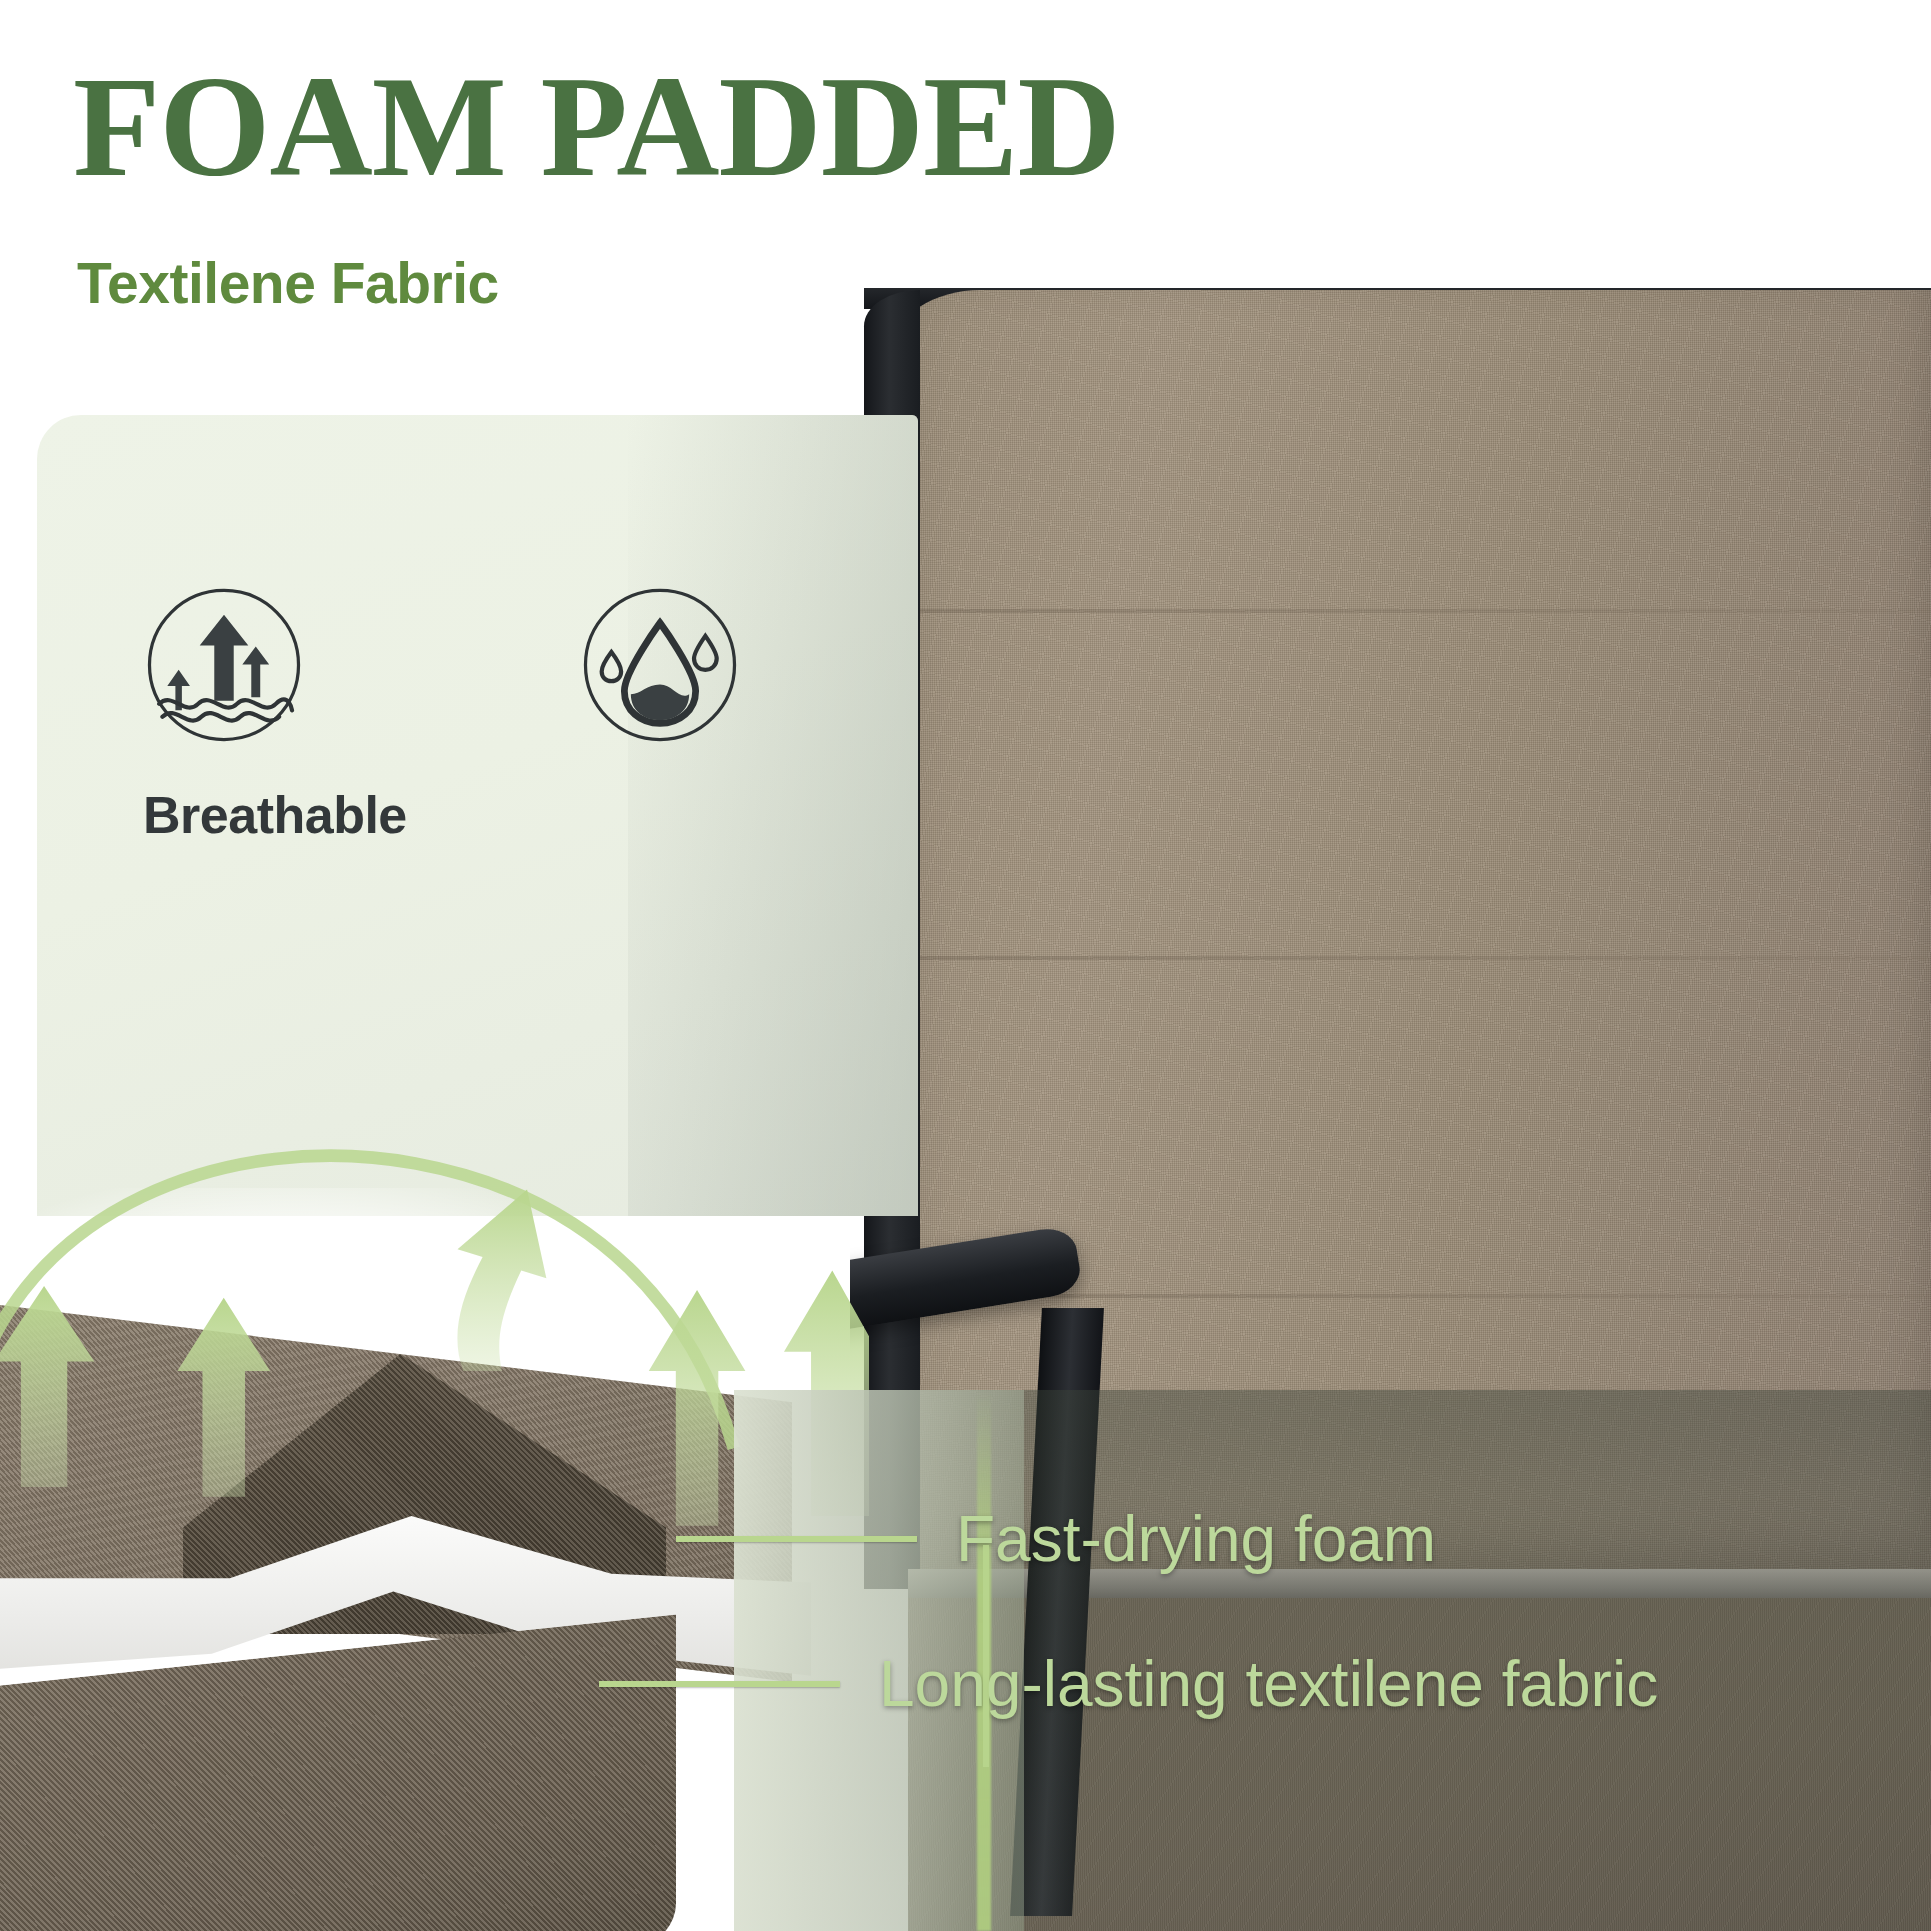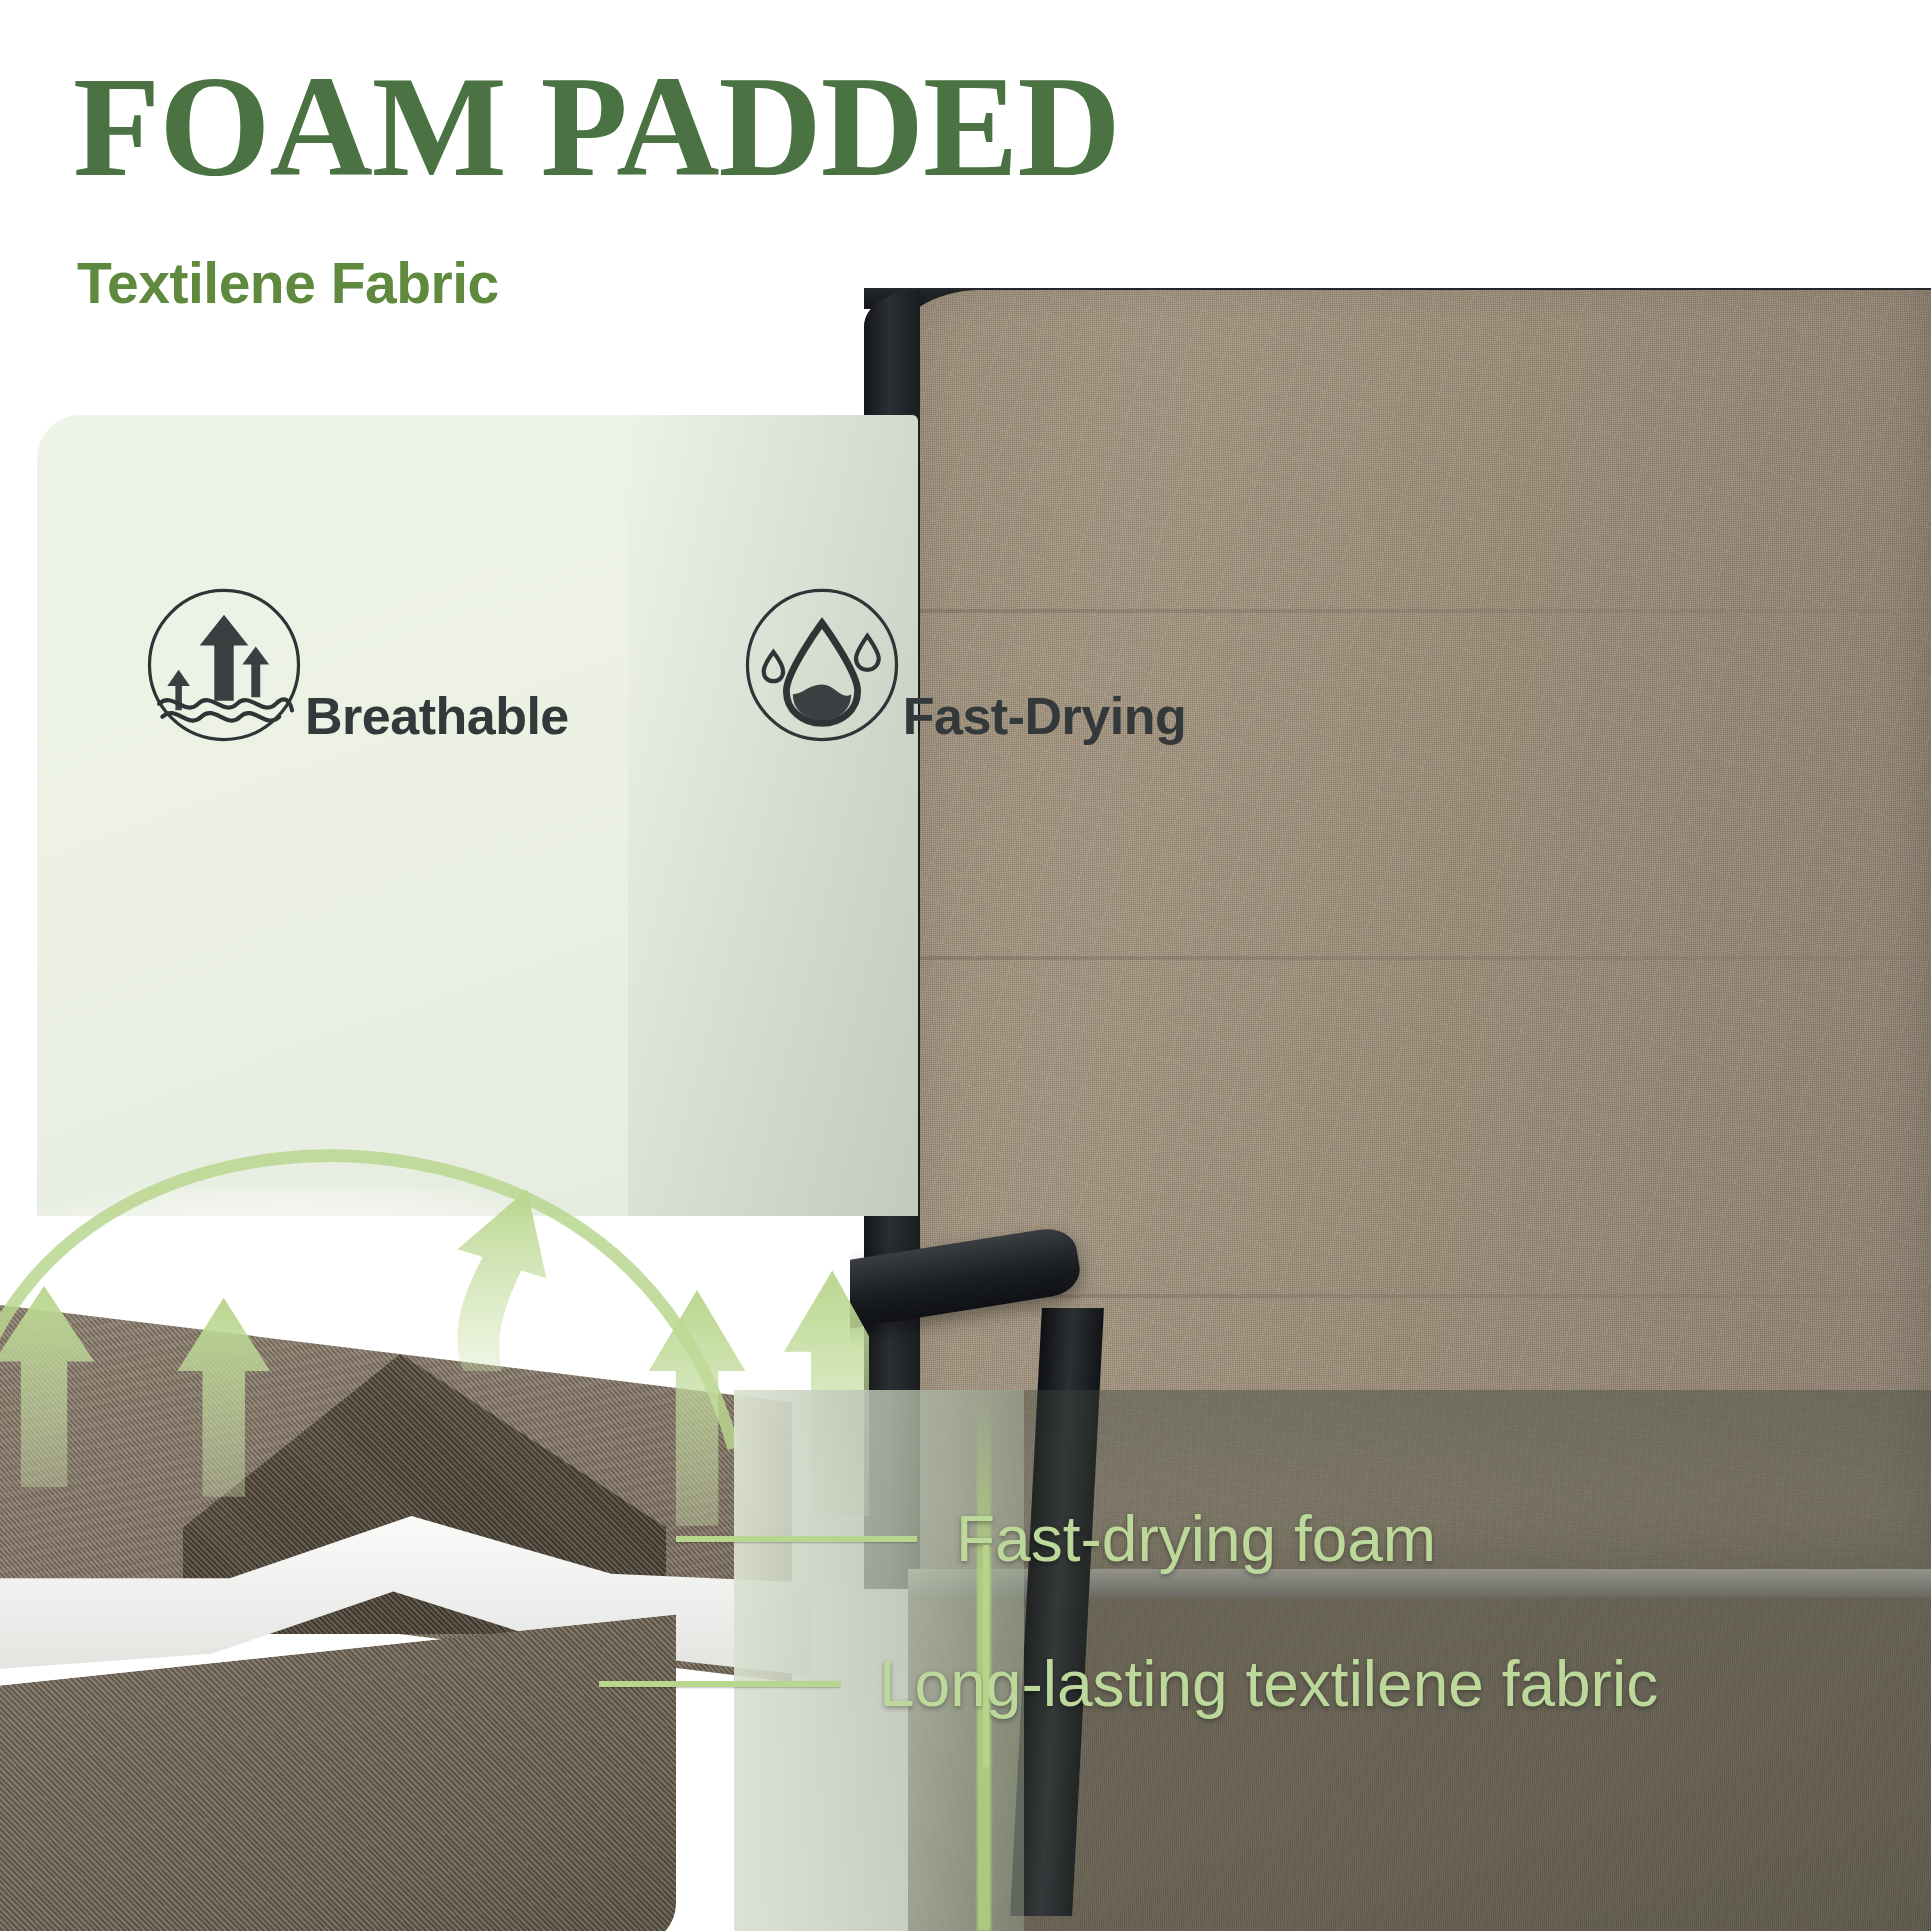--- a/index.html
+++ b/index.html
@@ -42,21 +42,21 @@
   .panel-shade{
     position:absolute;right:0;top:0;width:290px;height:100%;
     background:linear-gradient(100deg,rgba(190,198,186,0) 0%,rgba(150,160,148,0.45) 100%);
     border-top-right-radius:5.8px;
   }
 
   .features{
     position:absolute;left:106px;top:169px;
     display:flex;gap:172px;z-index:30;
   }
-  .feature{display:flex;flex-direction:row;align-items:flex-end;}
+  .feature{display:flex;flex-direction:column;align-items:flex-start;}
   .feat-icon{width:162px;height:162px;display:block;}
   .feat-label{
     margin-top:39px;
     font-size:52px;font-weight:800;letter-spacing:-0.5px;
     color:#33383a;white-space:nowrap;
   }
 
   
   .photo-right{
     position:absolute;left:850px;top:0;width:1081px;height:1931px;
@@ -261,21 +261,20 @@
           <circle cx="50" cy="50" r="46" fill="none" stroke="#2f3436" stroke-width="2"></circle>
 
           <path d="M50 24 C 50 24 72 54 72 66 C 72 78 62 86 50 86 C 38 86 28 78 28 66 C 28 54 50 24 50 24 Z" fill="none" stroke="#2f3436" stroke-width="4.2"></path>
 
           <path d="M32 68 C 38 68 42 62 50 62 C 58 62 62 72 68 68 C 68 78 60 84 50 84 C 40 84 32 78 32 68 Z" fill="#3a4042"></path>
 
           <path d="M78 32 C 78 32 85 42 85 46 C 85 50 82 53 78 53 C 74 53 71 50 71 46 C 71 42 78 32 78 32 Z" fill="none" stroke="#2f3436" stroke-width="2.6"></path>
 
           <path d="M20 42 C 20 42 26 50 26 54 C 26 57.5 23.5 60 20 60 C 16.5 60 14 57.5 14 54 C 14 50 20 42 20 42 Z" fill="none" stroke="#2f3436" stroke-width="2.6"></path>
         </svg>
-        <div class="feat-label">Fast-Drying</div>
       </div>
 
     </div>
   </div>
 
   <div class="overlay-band"></div>
   <div class="overlay-soft"></div>
   <div class="green-edge"></div>
   <div class="tick"></div>
 

